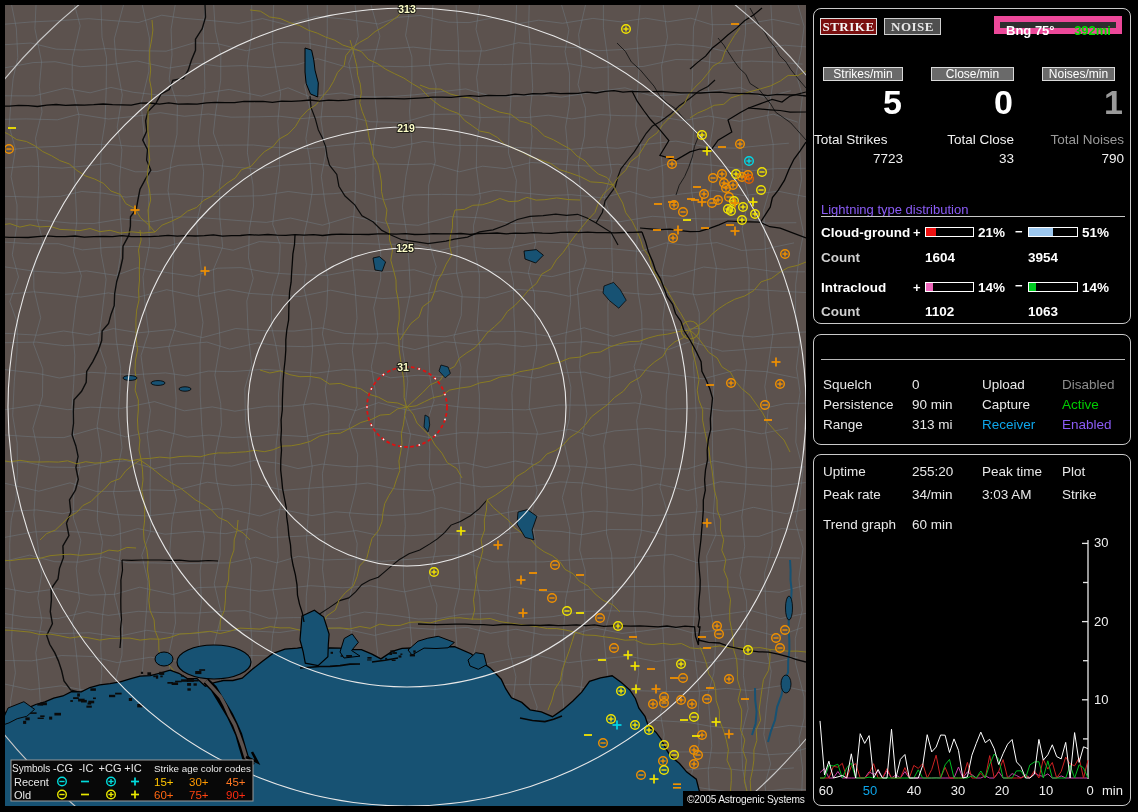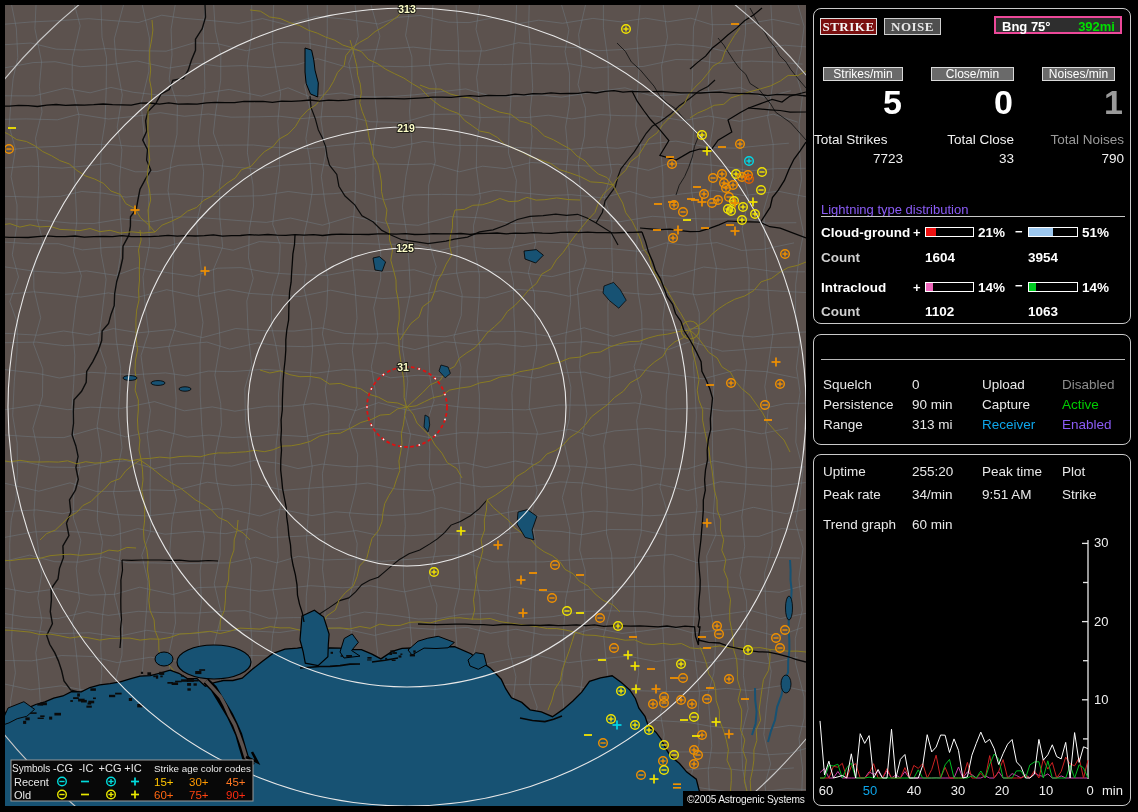--- a/index.html
+++ b/index.html
@@ -471,21 +471,21 @@
 <text x="226" y="799" font-family="Liberation Sans, sans-serif" font-size="11.5" fill="#ff2a11">90+</text>
 <rect x="683" y="791" width="123" height="15" fill="#000000"></rect>
 <text x="687" y="802.5" font-family="Liberation Sans, sans-serif" font-size="10.2" letter-spacing="-0.2" fill="#f0f0f0">©2005 Astrogenic Systems</text>
 </svg>
 
 <div class="panel" style="left:813px;top:8px;width:318px;height:316px">
   <div class="btn" style="left:6px;top:9px;width:57px;height:17px;background:#7a0f0f;border:1px solid #e0e0e0;
        font-family:'Liberation Serif',serif;font-weight:bold;font-size:13px;color:#f5f5f5;letter-spacing:0.5px;line-height:15px">STRIKE</div>
   <div class="btn" style="left:70px;top:9px;width:57px;height:17px;background:#4f4f4f;border:1px solid #cfcfcf;
        font-family:'Liberation Serif',serif;font-weight:bold;font-size:13px;color:#e8e8e8;letter-spacing:0.5px;line-height:15px">NOISE</div>
-  <div class="btn" style="left:180px;top:7px;width:128px;height:18px;background:#2e2e2e;border:2px solid #ec4899;line-height:16px">
+  <div class="btn" style="left:180px;top:7px;width:128px;height:18px;background:#2e2e2e;border:6px solid #ec4899;line-height:16px">
     <span style="position:absolute;left:6px;top:1px;font-weight:bold;font-size:13px;color:#fff">Bng 75°</span>
     <span style="position:absolute;right:5px;top:1px;font-weight:bold;font-size:13px;color:#00e000">392mi</span>
   </div>
   <div class="lblbtn" style="left:9px;top:58px;width:80px">Strikes/min</div>
   <div class="lblbtn" style="left:117px;top:58px;width:83px">Close/min</div>
   <div class="lblbtn" style="left:228px;top:58px;width:73px">Noises/min</div>
   <div class="t" style="left:9px;top:74px;width:79px;text-align:right;font-size:34px;font-weight:bold;color:#fff">5</div>
   <div class="t" style="left:117px;top:74px;width:82px;text-align:right;font-size:34px;font-weight:bold;color:#fff">0</div>
   <div class="t" style="left:228px;top:74px;width:81px;text-align:right;font-size:34px;font-weight:bold;color:#9a9a9a">1</div>
   <div class="t" style="left:0;top:123px;width:89px;font-size:13.5px;color:#f0f0f0">Total Strikes</div>
@@ -543,21 +543,21 @@
   <div class="t" style="left:248px;top:82px;font-size:13.5px;color:#8b5cf6">Enabled</div>
 </div>
 
 <div class="panel" style="left:813px;top:454px;width:318px;height:352px">
   <div class="t" style="left:9px;top:9px;font-size:13.5px;color:#e8e8e8">Uptime</div>
   <div class="t" style="left:98px;top:9px;font-size:13.5px;color:#e8e8e8">255:20</div>
   <div class="t" style="left:168px;top:9px;font-size:13.5px;color:#e8e8e8">Peak time</div>
   <div class="t" style="left:248px;top:9px;font-size:13.5px;color:#e8e8e8">Plot</div>
   <div class="t" style="left:9px;top:32px;font-size:13.5px;color:#e8e8e8">Peak rate</div>
   <div class="t" style="left:98px;top:32px;font-size:13.5px;color:#e8e8e8">34/min</div>
-  <div class="t" style="left:168px;top:32px;font-size:13.5px;color:#e8e8e8">9:51 AM</div>
+  <div class="t" style="left:168px;top:32px;font-size:13.5px;color:#e8e8e8">3:03 AM</div>
   <div class="t" style="left:248px;top:32px;font-size:13.5px;color:#e8e8e8">Strike</div>
   <div class="t" style="left:9px;top:62px;font-size:13.5px;color:#e8e8e8">Trend graph</div>
   <div class="t" style="left:98px;top:62px;font-size:13.5px;color:#e8e8e8">60 min</div>
 </div>
 <svg width="300" height="260" viewBox="0 0 300 260" style="position:absolute;left:818px;top:535px">
 <line x1="270" y1="5" x2="270" y2="244" stroke="#e8e8e8" stroke-width="1.3"></line>
 <line x1="265" y1="203.9" x2="270" y2="203.9" stroke="#e8e8e8" stroke-width="1.3"></line>
 <line x1="264" y1="164.8" x2="270" y2="164.8" stroke="#e8e8e8" stroke-width="1.3"></line>
 <line x1="265" y1="125.7" x2="270" y2="125.7" stroke="#e8e8e8" stroke-width="1.3"></line>
 <line x1="264" y1="86.6" x2="270" y2="86.6" stroke="#e8e8e8" stroke-width="1.3"></line>

